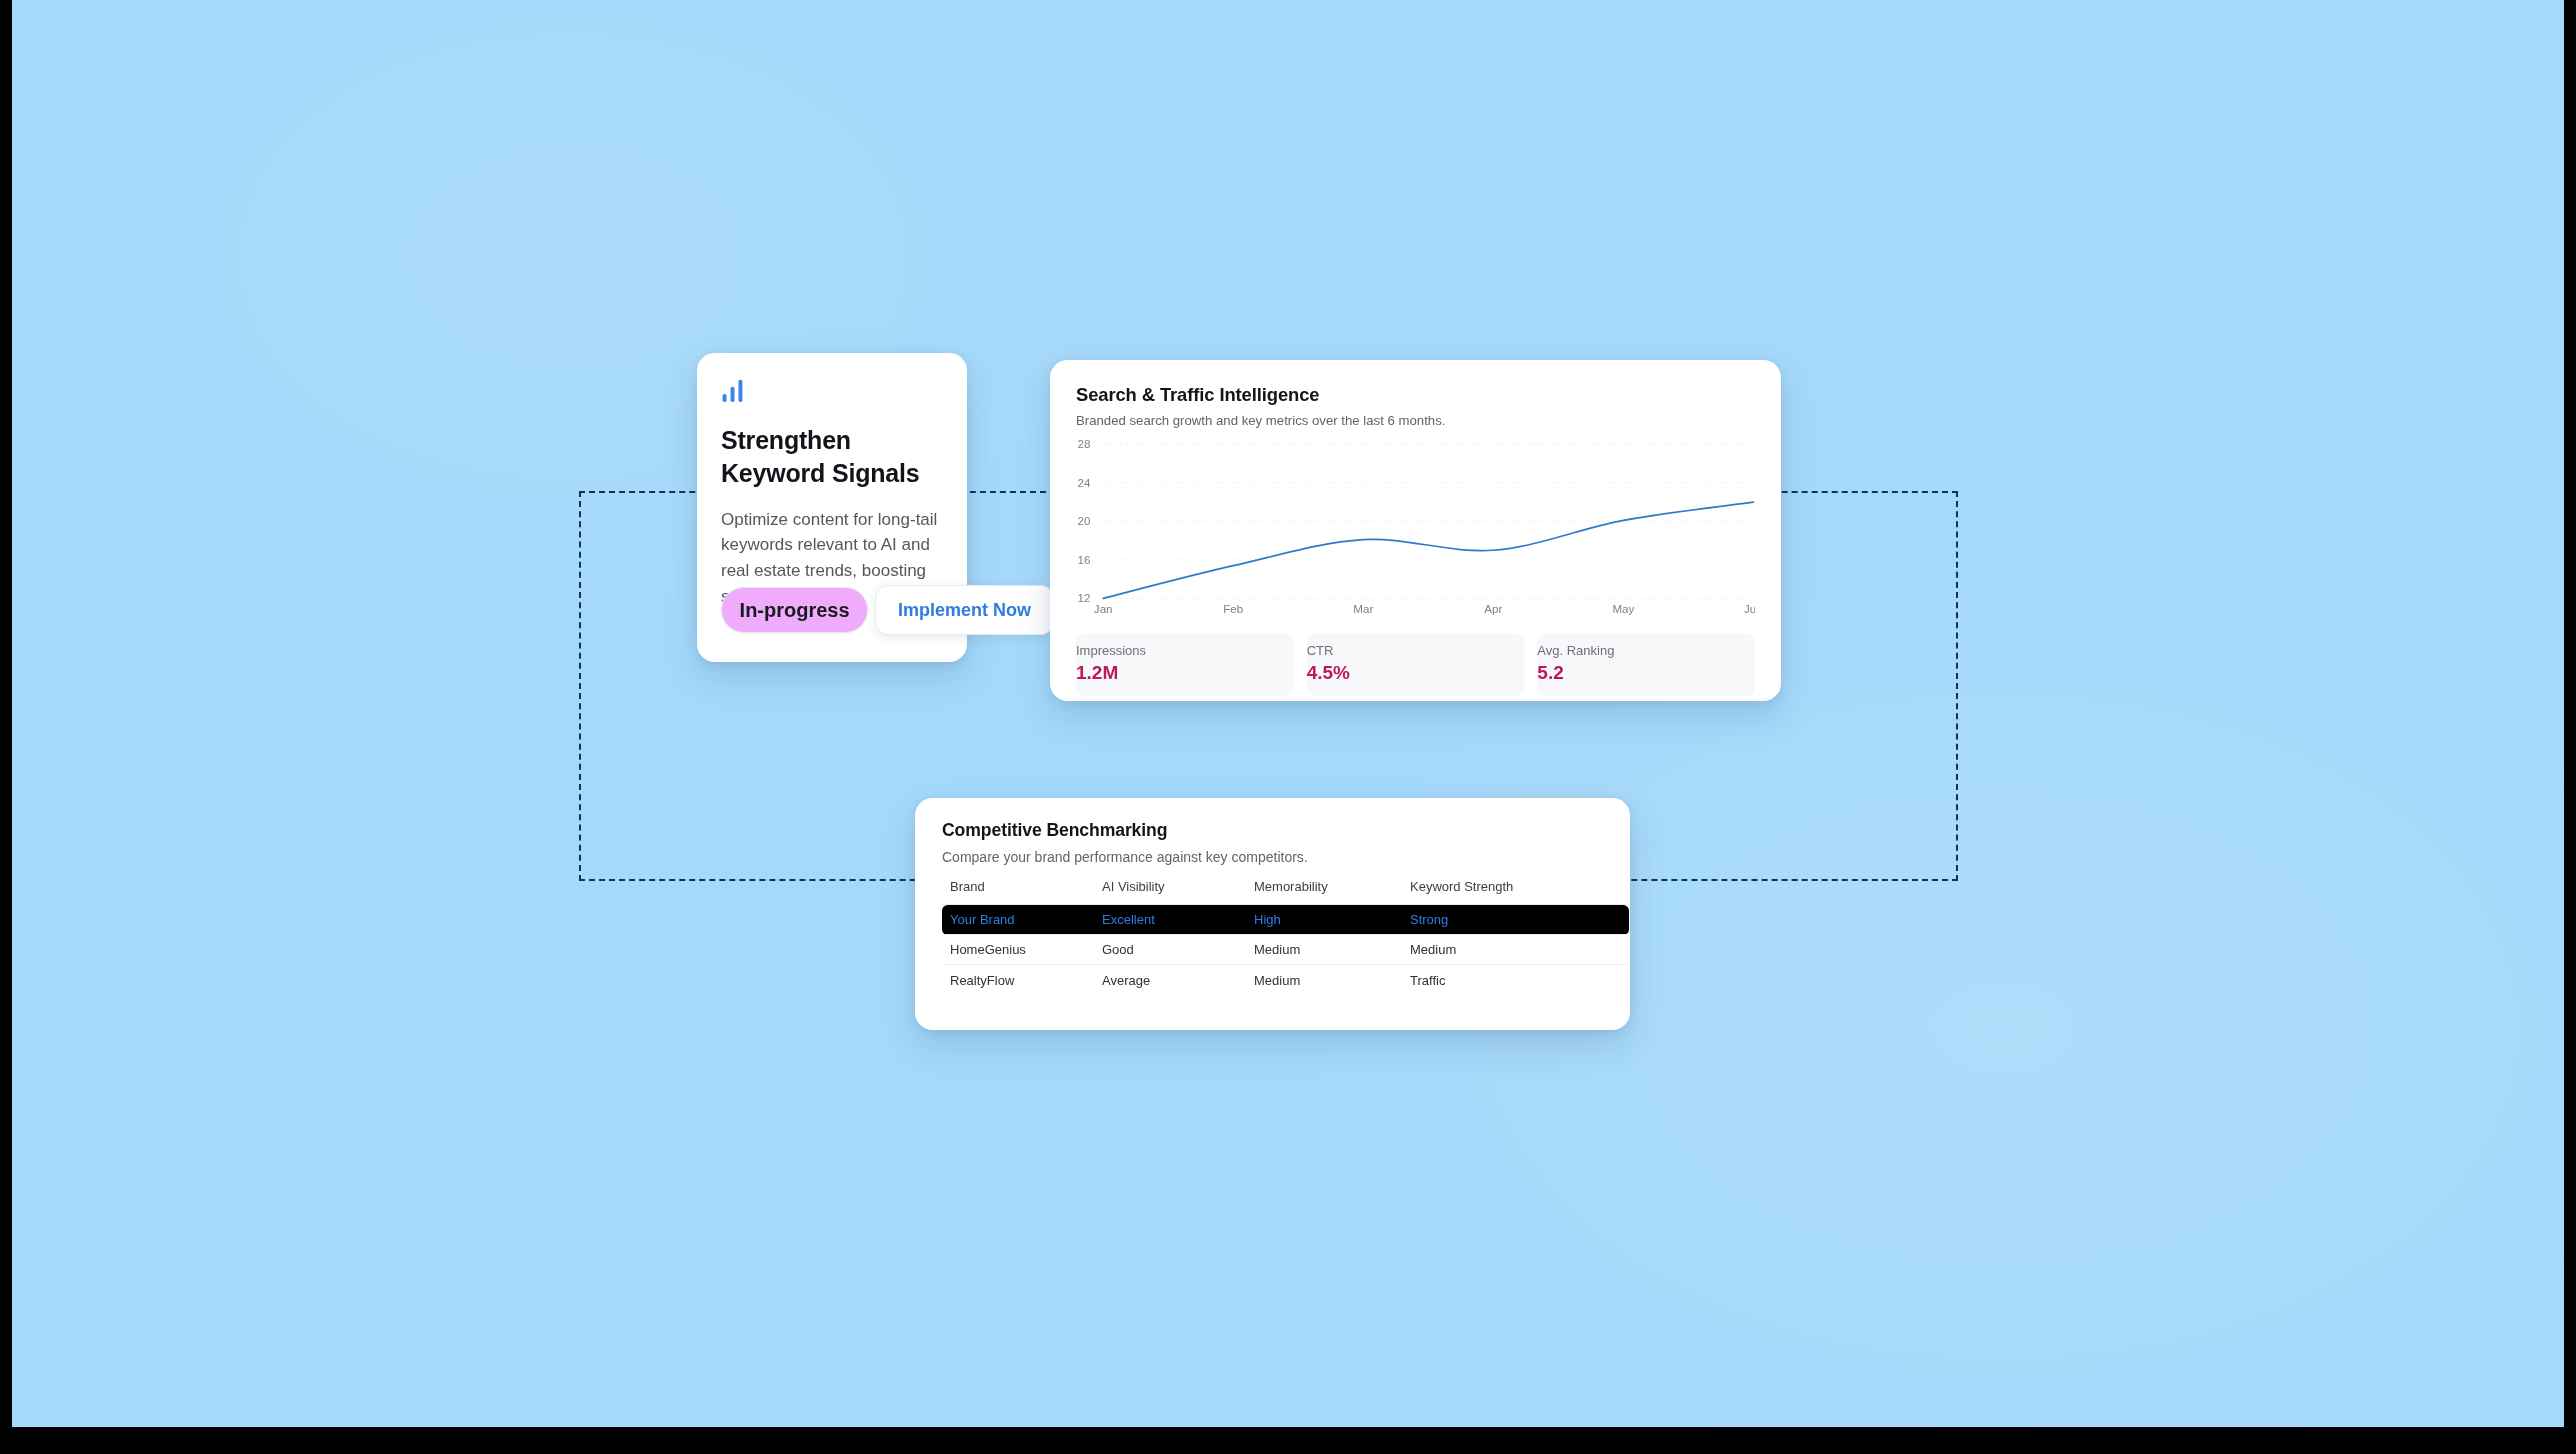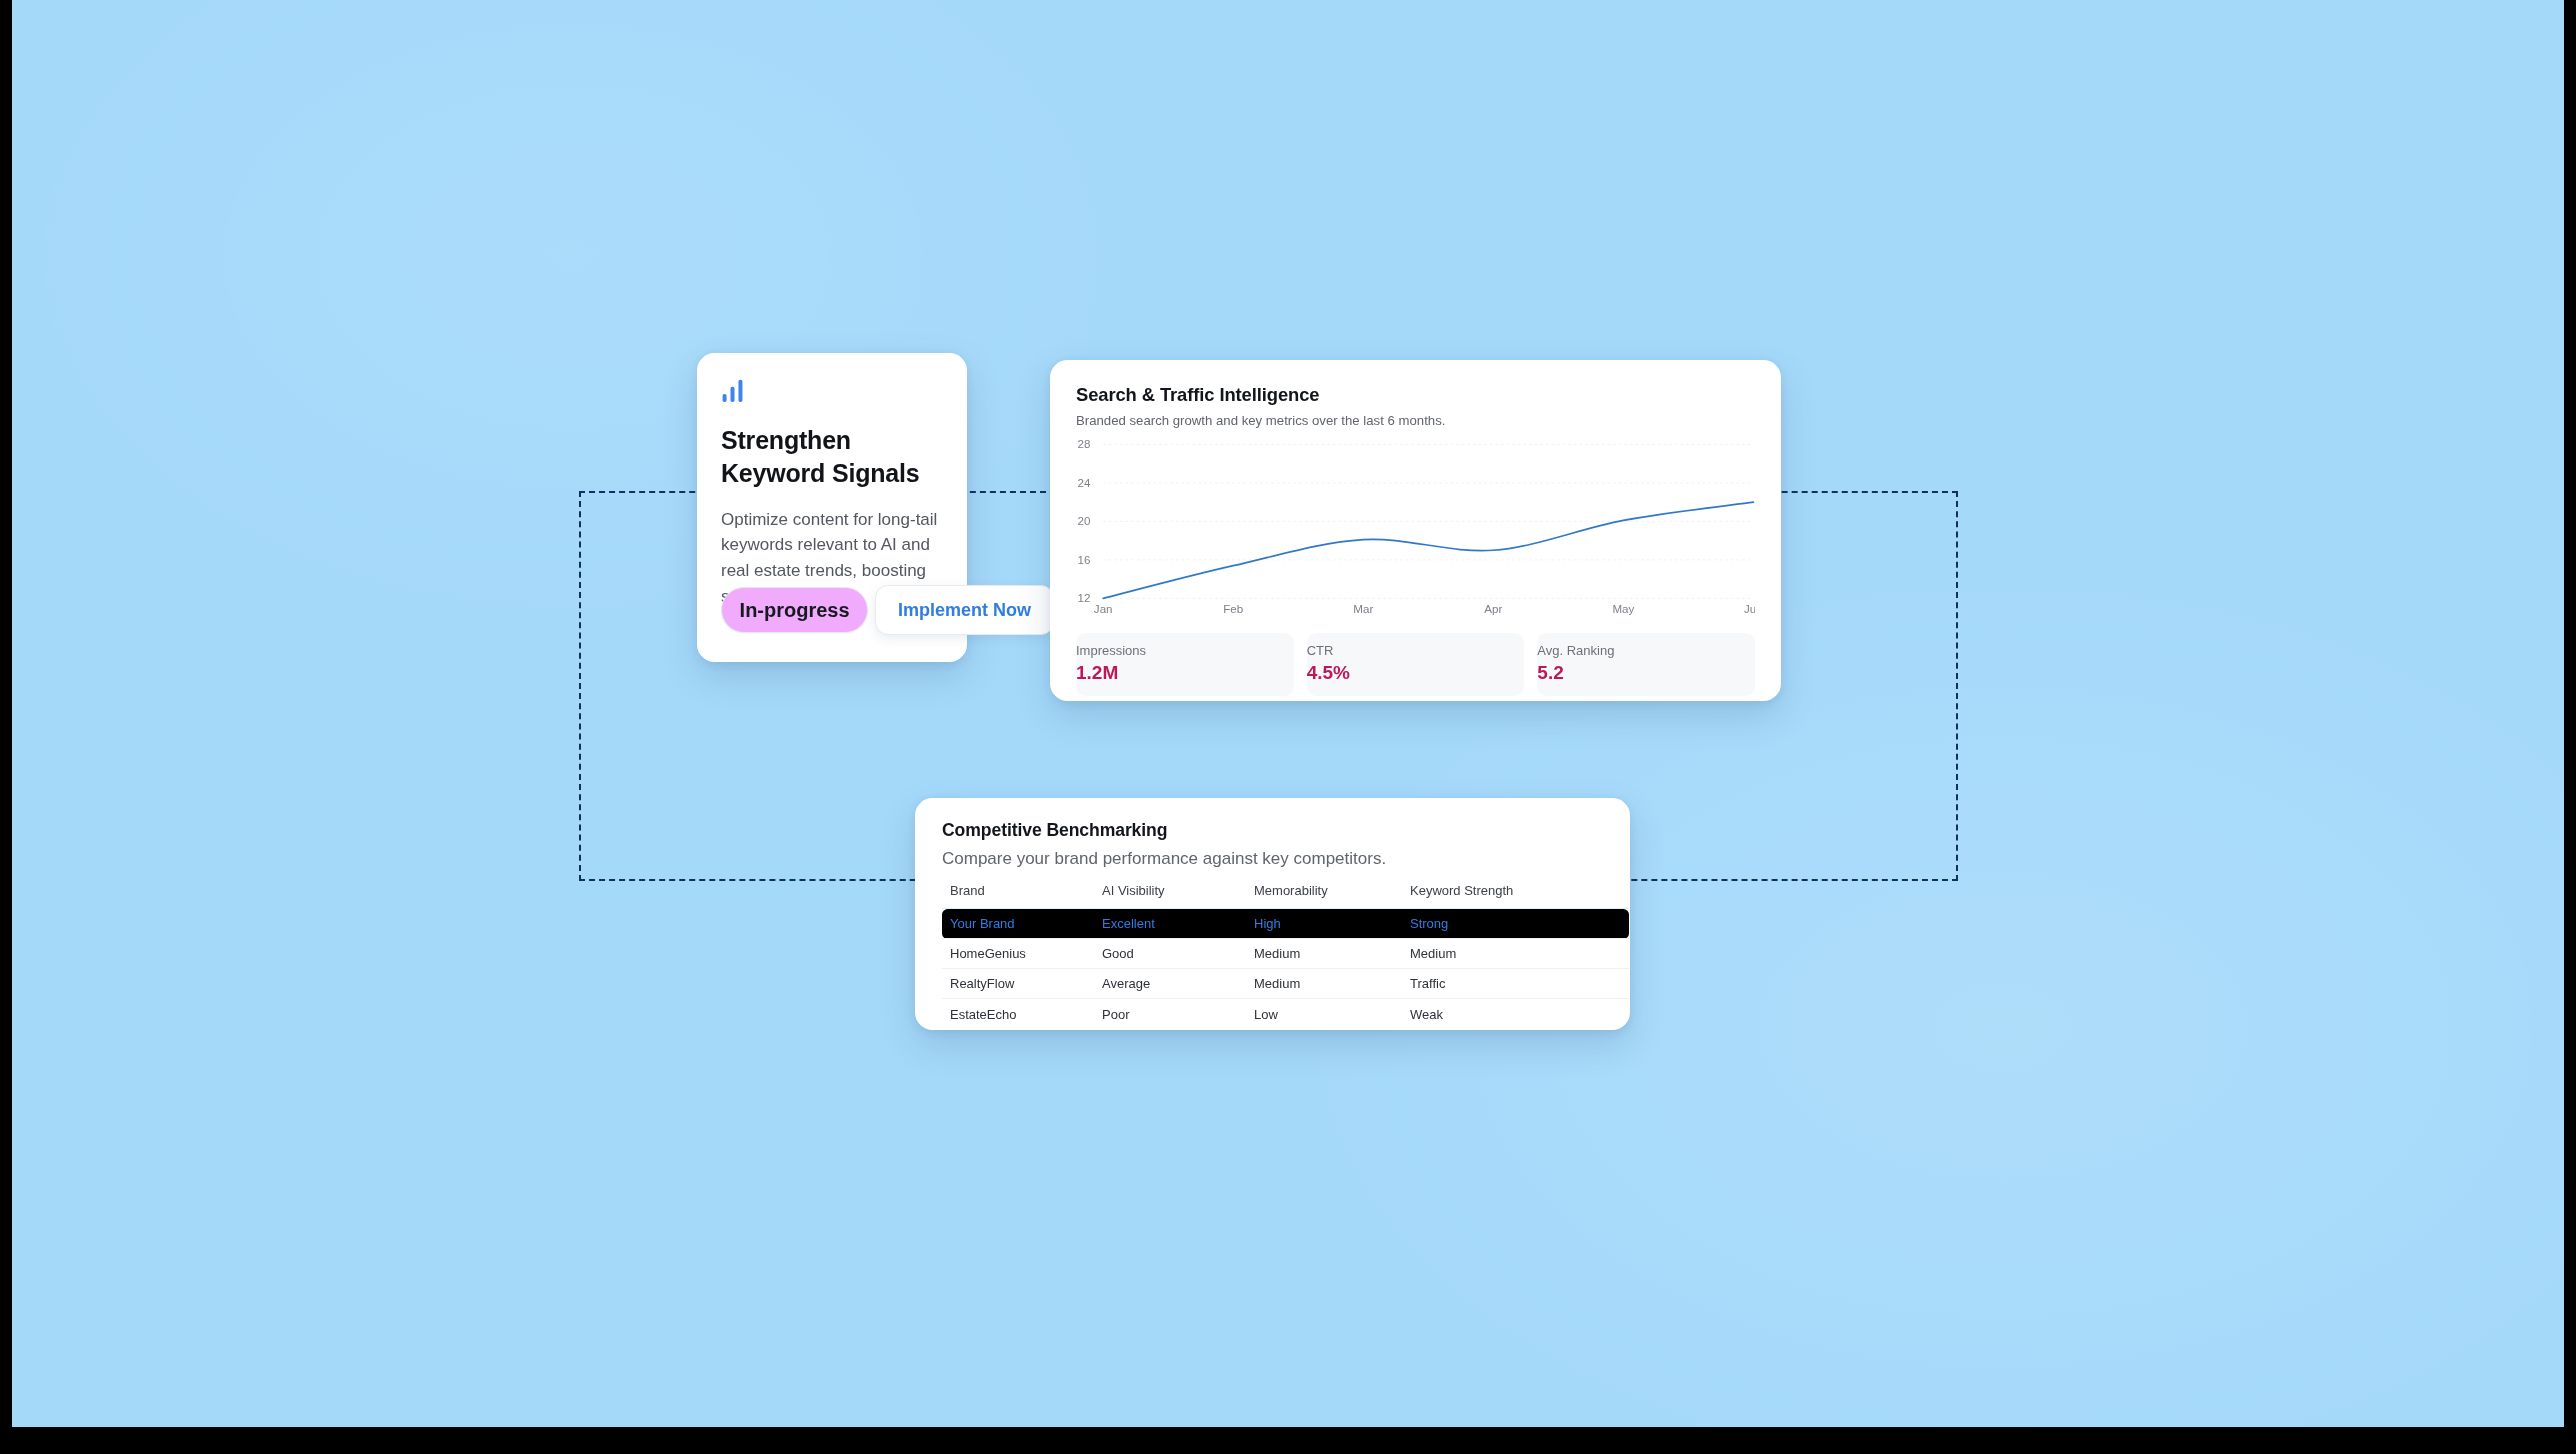--- a/index.html
+++ b/index.html
@@ -202,21 +202,21 @@
   }
 
   #bench-title {
     font-size: 17.6px;
     font-weight: bold;
     color: #12151a;
     letter-spacing: -0.1px;
   }
   #bench-subtitle {
     margin-top: 7.2px;
-    font-size: 17px;
+    font-size: 14px;
     color: #60646b;
   }
 
   table {
     margin-top: 14.4px;
     width: 687px;
     border-collapse: collapse;
     table-layout: fixed;
   }
   th {
@@ -348,25 +348,19 @@
               <td>Good</td>
               <td>Medium</td>
               <td>Medium</td>
             </tr>
             <tr>
               <td>RealtyFlow</td>
               <td>Average</td>
               <td>Medium</td>
               <td>Traffic</td>
             </tr>
-            <tr>
-              <td>EstateEcho</td>
-              <td>Poor</td>
-              <td>Low</td>
-              <td>Weak</td>
-            </tr>
           </tbody>
       </table>
     </div>
 
   </div>
 </div>
 
 
 </body></html>

